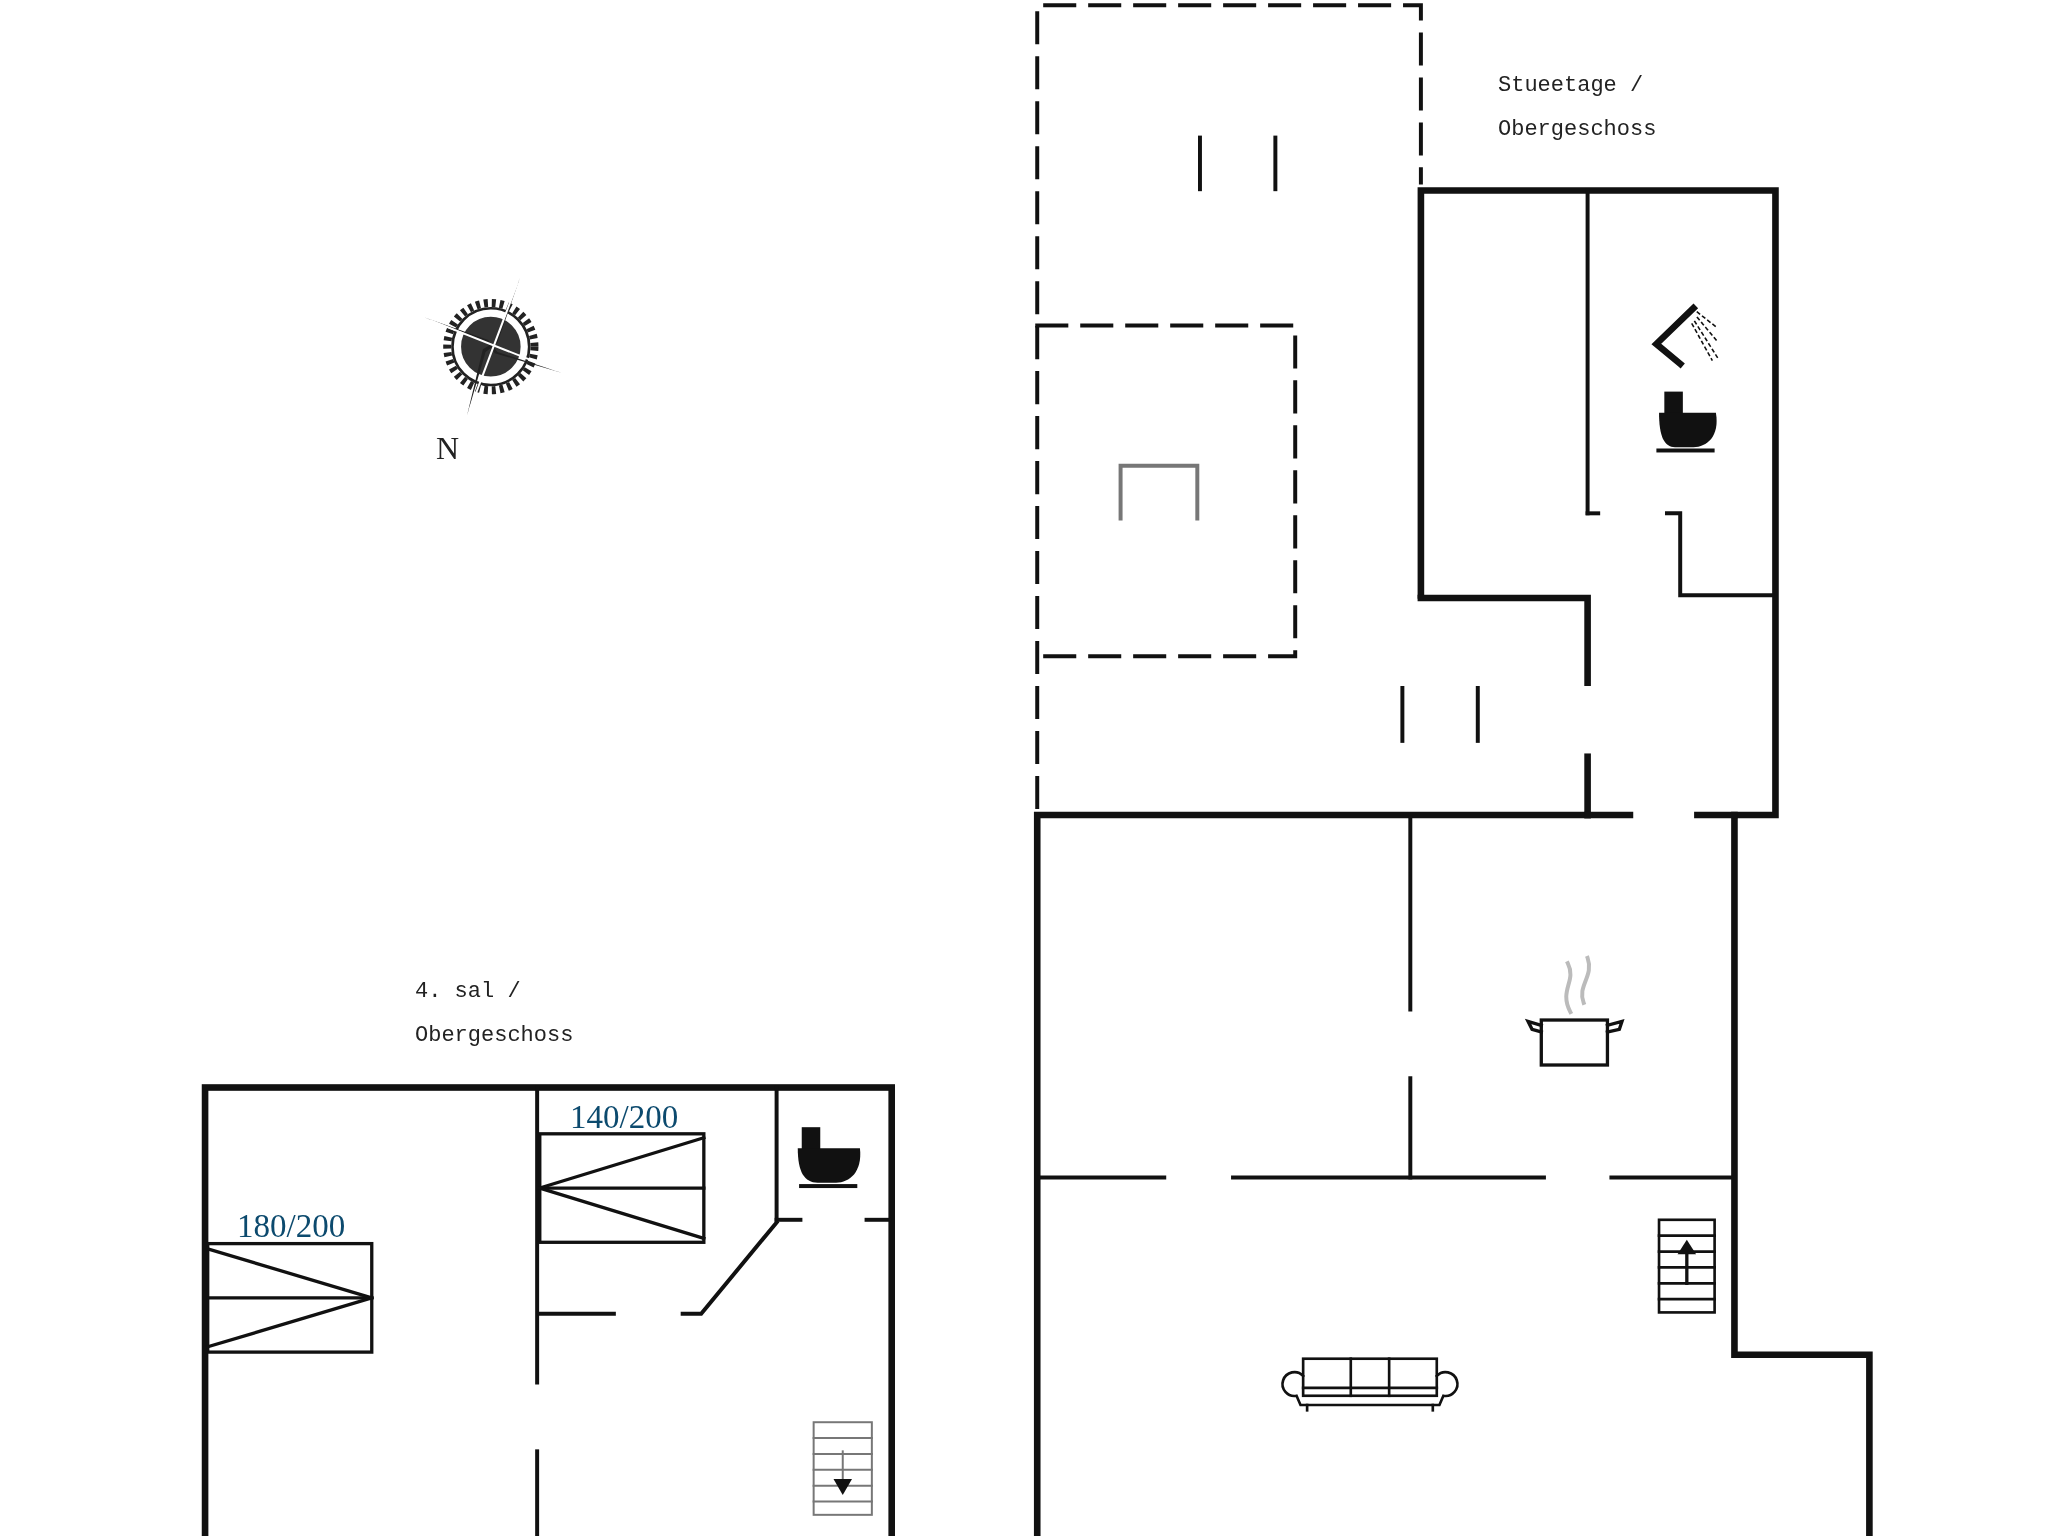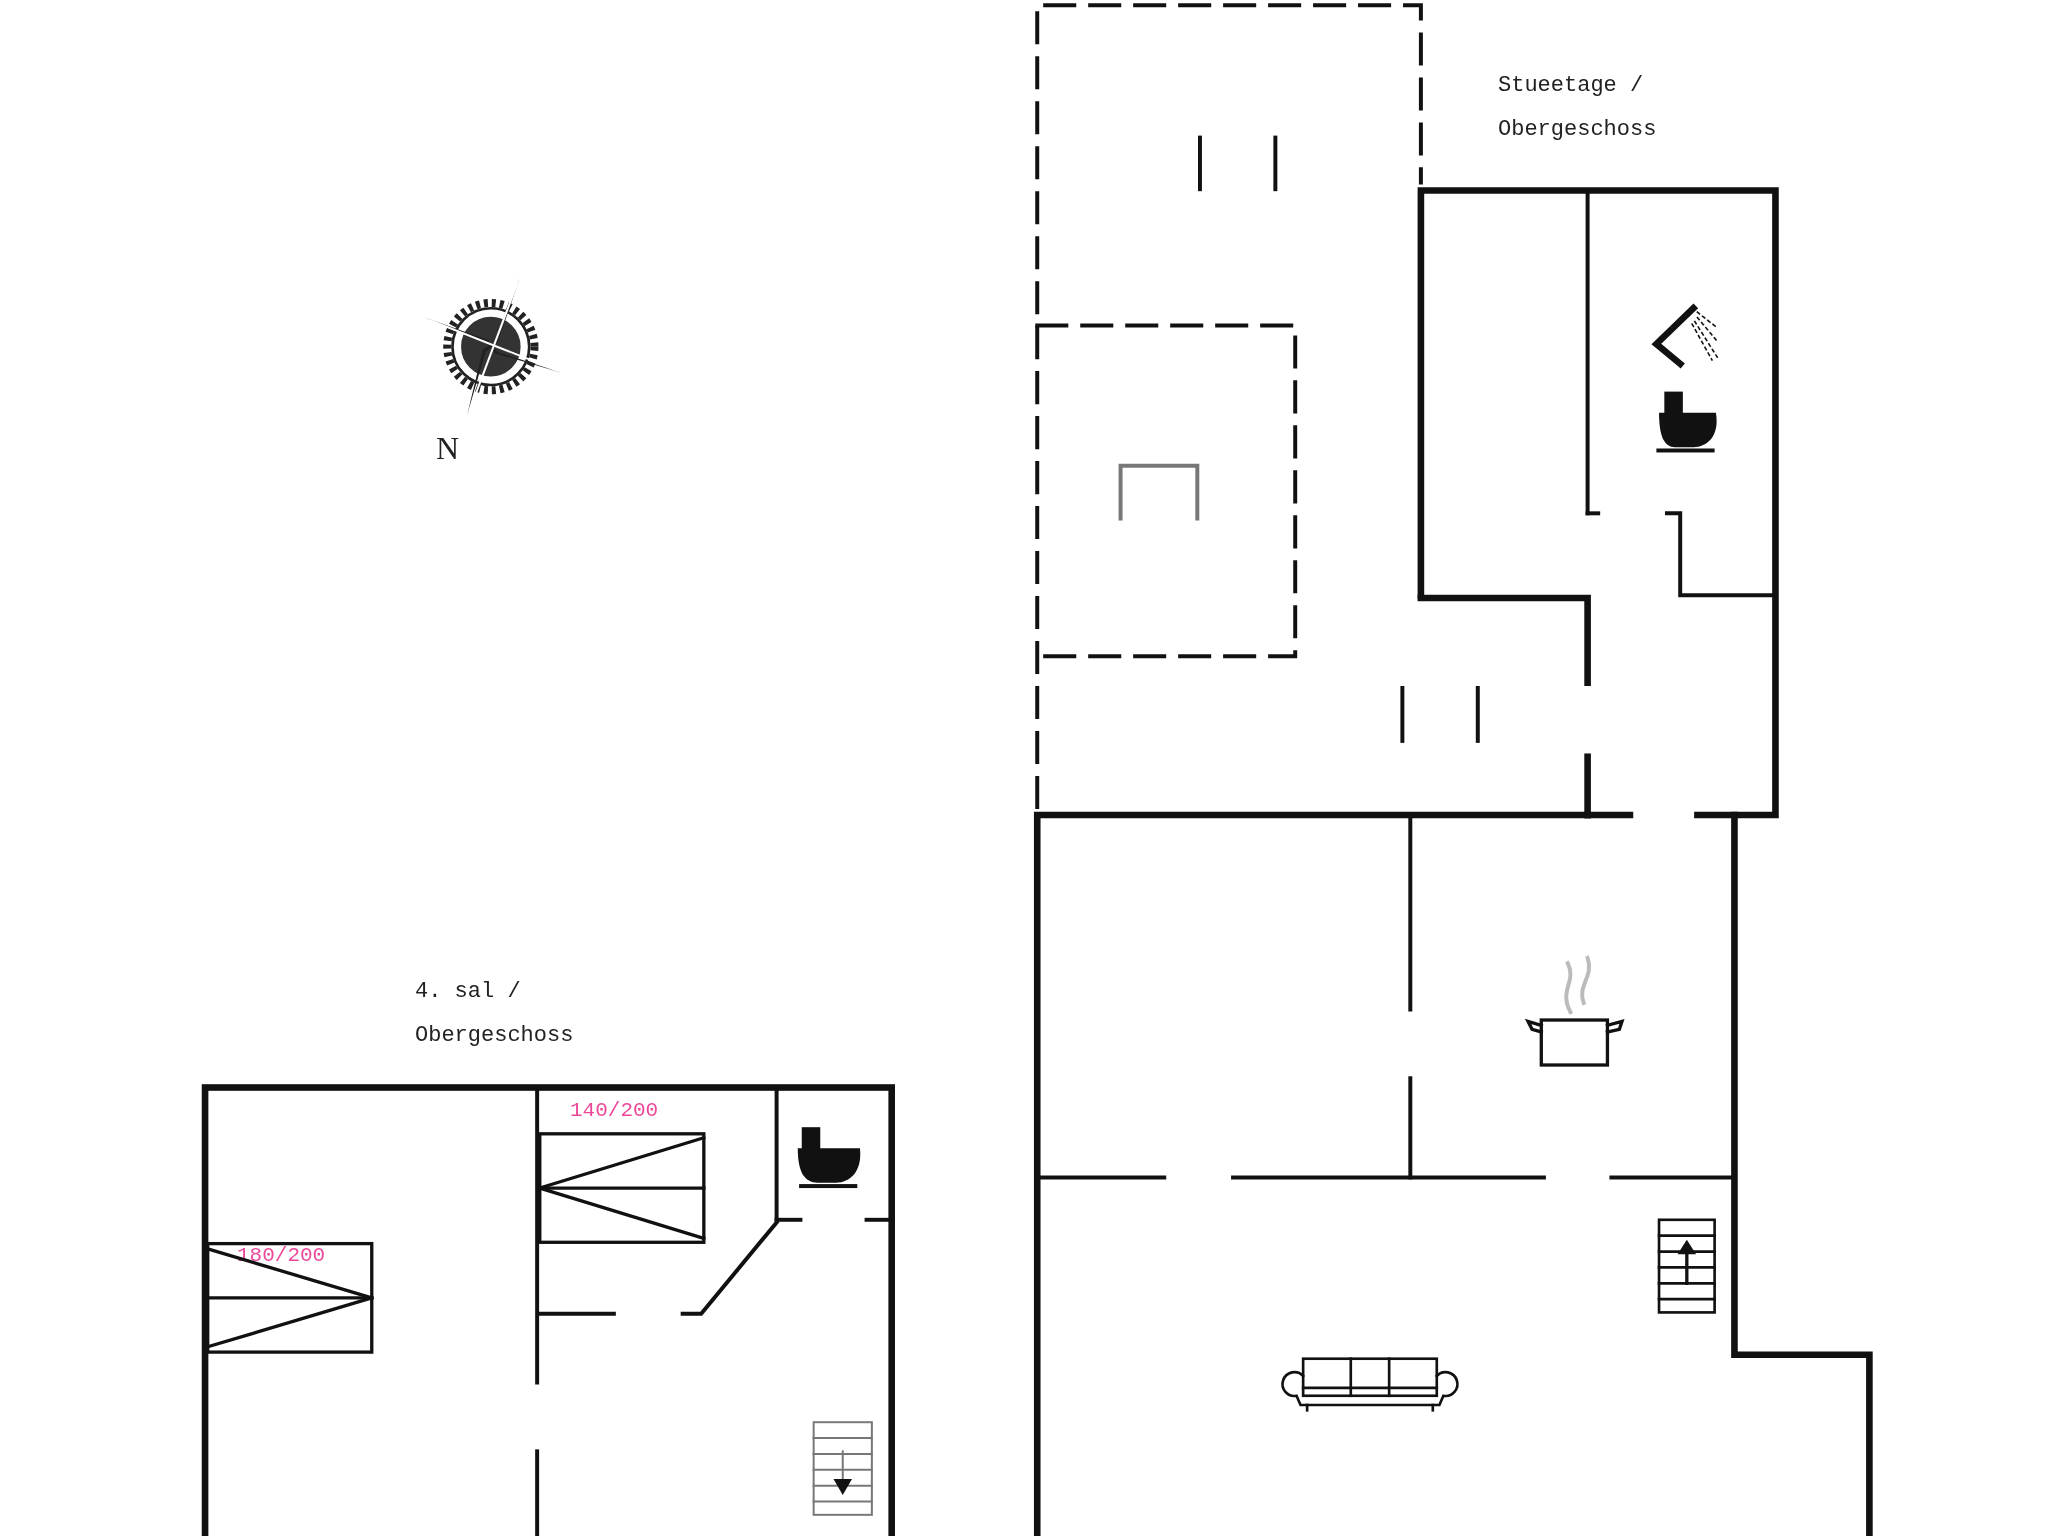--- a/index.html
+++ b/index.html
@@ -1,37 +1,37 @@
 <!DOCTYPE html>
 <html><head>
 <meta charset="utf-8">
 <style>
   html,body{margin:0;padding:0;background:#fff;}
   body{width:2048px;height:1536px;overflow:hidden;position:relative;font-family:"Liberation Sans",sans-serif;}
   svg{position:absolute;left:0;top:0;}
   .label{position:absolute;color:#222;font-family:Liberation Mono, monospace;font-size:22px;line-height:44px;}
-  .bedlabel{position:absolute;color:#ec4899;font-family:Liberation Mono, monospace;font-size:21px;}
+  .bedlabel{position:absolute;color:#0c4a6e;font-family:Liberation Serif, serif;font-size:33px;}
   .north{position:absolute;color:#222;font-family:"Liberation Serif",serif;font-size:32px;}
 </style>
 </head>
 <body>
 
 <div class="label" style="left:1498px;top:64px;">
   <div>Stueetage /</div>
   <div>Obergeschoss</div>
 </div>
 
 <div class="label" style="left:415px;top:970px;">
   <div>4. sal /</div>
   <div>Obergeschoss</div>
 </div>
 
 <div class="north" style="left:436px;top:430px;">N</div>
 
-<div class="bedlabel" style="left:237px;top:1208px;margin-top:36px;">180/200</div>
+<div class="bedlabel" style="left:237px;top:1208px;">180/200</div>
 <div class="bedlabel" style="left:570px;top:1099px;">140/200</div>
 
 <svg width="2048" height="1536" viewBox="0 0 1548 1161" preserveAspectRatio="none">
   <g fill="none" stroke="#111" stroke-linecap="square">
 
     <g stroke-width="3" stroke-dasharray="22,12">
       <path d="M784,610 L784,4 L1074,4 L1074,138"></path>
       <path d="M784,246 L979,246 L979,496 L784,496"></path>
     </g>
 

